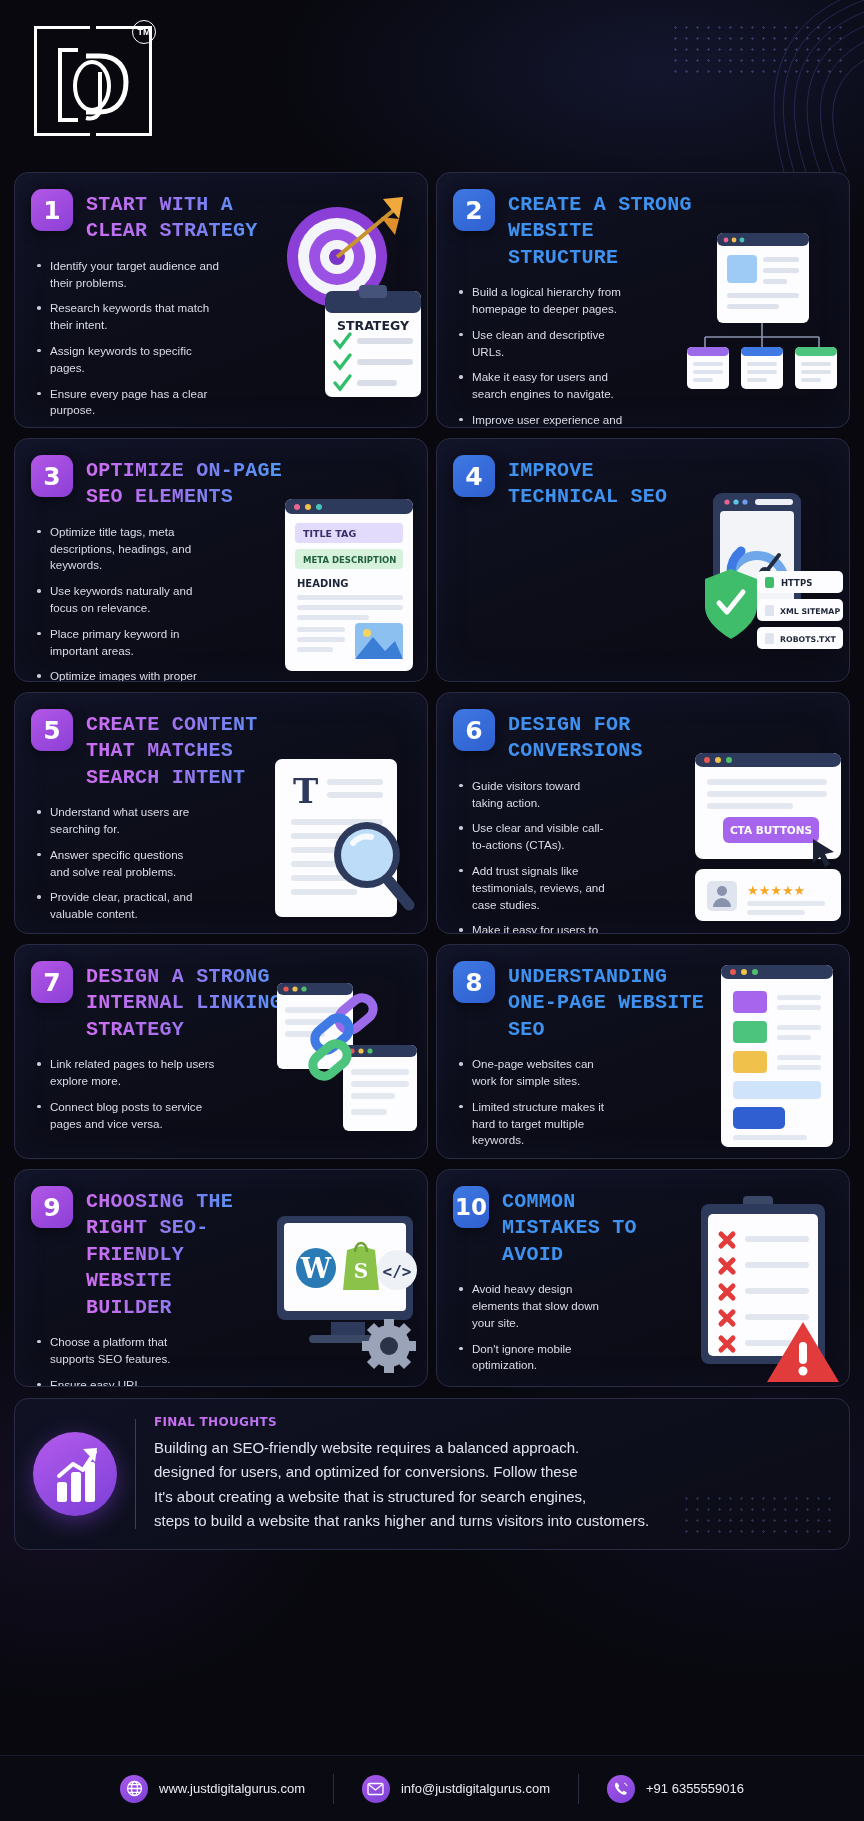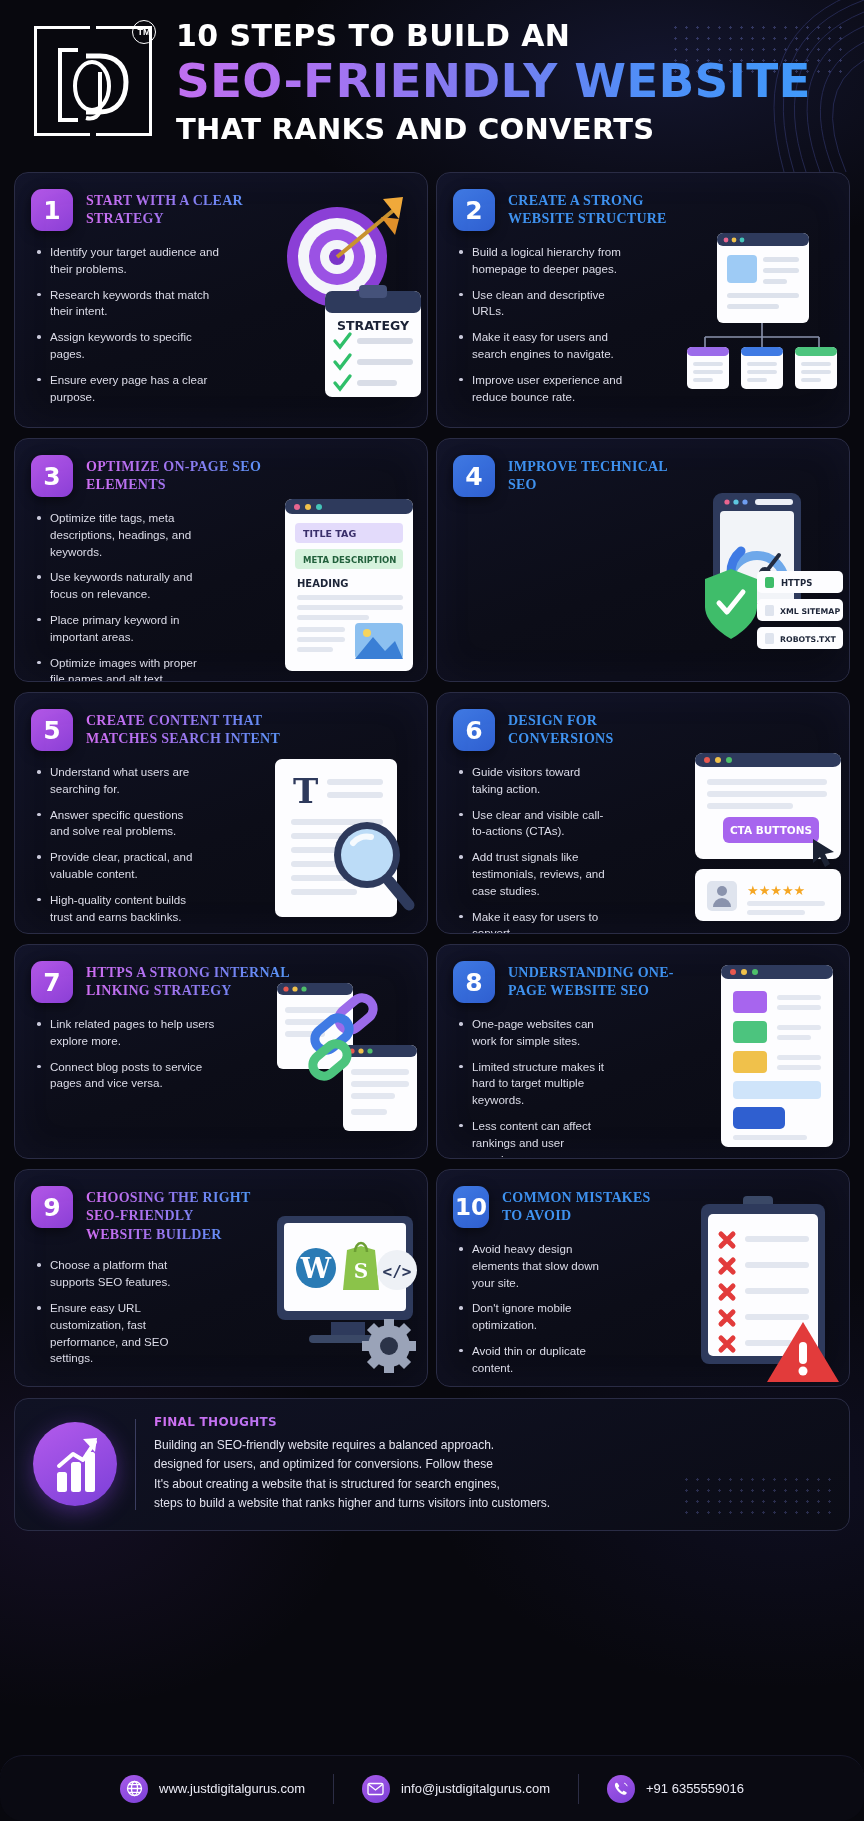--- a/index.html
+++ b/index.html
@@ -51,22 +51,22 @@
   .card::after{ content:""; position:absolute; inset:0; border-radius:14px;
      box-shadow:inset 0 0 40px rgba(80,90,190,.07); pointer-events:none;}
   .card-head { display:flex; gap:13px; align-items:flex-start; padding:16px 14px 0 16px; }
   .badge { flex:none; width:42px; height:42px; border-radius:11px;
      display:flex; align-items:center; justify-content:center;
      font-size:25px; font-weight:800; color:#fff; font-family:"DejaVu Sans", sans-serif;
      box-shadow:0 3px 12px rgba(0,0,0,.5); }
   .badge.p { background:linear-gradient(145deg,#b558e8,#8b3fd6); }
   .badge.b { background:linear-gradient(145deg,#3f7ae4,#2f5fd0); }
   .badge.wide { width:36px; font-size:23px; }
-  .ctitle { font-size:14px; font-weight:800; line-height:1.32; letter-spacing:.25px;
-     padding-top:3px; font-family:Liberation Serif, serif; }
+  .ctitle { font-size:20px; font-weight:800; line-height:1.32; letter-spacing:.25px;
+     padding-top:3px; font-family:Liberation Mono, monospace; }
   .ctitle.p { background:linear-gradient(90deg,#cf6ef2 0%,#a972ef 35%,#6f86f3 70%,#4f9cf8 100%);
      -webkit-background-clip:text; background-clip:text; color:transparent; }
   .ctitle.b { color:#3f92ef; }
   .bullets { padding:13px 14px 16px 22px; position:relative; z-index:2; }
   .bullets li { list-style:none; position:relative; padding-left:13px;
      font-size:11.6px; line-height:1.45; margin-bottom:9px; color:#dcdce8; }
   .bullets li:last-child{ margin-bottom:0; }
   .bullets li::before{ content:""; position:absolute; left:0; top:6px;
      width:3.5px; height:3.5px; border-radius:50%; background:#c9c9da; }
   .art { position:absolute; pointer-events:none; z-index:1; }
@@ -78,29 +78,29 @@
   .fticon { flex:none; width:84px; height:84px; border-radius:50%;
      background:linear-gradient(150deg,#b45bec,#7b3fd8);
      display:flex; align-items:flex-end; justify-content:center; position:relative;
      box-shadow:0 6px 22px rgba(140,70,230,.4); }
   .ftdiv { width:1px; align-self:stretch; background:#3b3e60; margin:4px 2px; }
   .ftbody { flex:1; }
   .fttitle { font-size:12px; font-weight:800; margin-bottom:7px; letter-spacing:.3px;
      font-family:"DejaVu Sans", sans-serif;
      background:linear-gradient(90deg,#d06ff2 0%,#9b7bf2 40%,#4f9cf8 85%);
      -webkit-background-clip:text; background-clip:text; color:transparent; }
-  .ftline { font-size:12px; line-height:1.62; color:#e2e2ee; }
+  .ftline { font-size:15px; line-height:1.62; color:#e2e2ee; }
   .dots-ft { position:absolute; right:18px; bottom:10px; width:150px; height:46px;
      background-image:radial-gradient(rgba(120,130,220,.5) 1.1px, transparent 1.2px);
      background-size:11px 11px; opacity:.55; }
 
   
   .footer { position:absolute; left:0; right:0; bottom:0; height:66px;
      display:flex; align-items:center; justify-content:center; gap:0;
-     background:#0a0a12; border-top:1px solid #17182a;border-radius:23px; }
+     background:#0a0a12; border-top:1px solid #17182a; }
   .fitem { display:flex; align-items:center; gap:11px; padding:0 28px; }
   .fico { width:28px; height:28px; border-radius:50%;
      background:linear-gradient(150deg,#a85bea,#7b40d6);
      display:flex; align-items:center; justify-content:center; color:#fff; }
   .ftext { font-size:13px; color:#ececf6; }
   .fsep { width:1px; height:30px; background:#2c2d45; }
 </style>
 </head>
 <body>
 
@@ -126,25 +126,20 @@
         <g fill="none" stroke="#fff" stroke-width="3">
           <path d="M24,22 L44,22 L44,26 L28,26 L28,92 L44,92 L44,96 L24,96 Z" fill="#fff" stroke="none"></path>
           <path d="M52,30 L66,30 C84,30 92,42 92,56 C92,72 84,86 66,86 L52,86" stroke-width="5"></path>
           <ellipse cx="58" cy="60" rx="17" ry="24" stroke-width="4"></ellipse>
           <path d="M66,46 L66,82 C66,90 60,94 52,92" stroke-width="4"></path>
         </g>
       </svg>
       <div class="tm">TM</div>
     </div>
 
-    <div class="titles">
-      <div class="t1">10 STEPS TO BUILD AN</div>
-      <div class="t2">SEO-FRIENDLY WEBSITE</div>
-      <div class="t3">THAT RANKS AND CONVERTS</div>
-    </div>
   </div>
 
   <div class="grid">
 
     <div class="card" style="height:256px">
       <div class="art" style="right:4px;top:22px;width:146px;height:206px">
         <svg width="146" height="206" viewBox="0 0 146 206">
           <g>
             <circle cx="60" cy="62" r="50" fill="#8b3fd6"></circle>
             <circle cx="60" cy="62" r="39" fill="#f4f5fa"></circle>
@@ -415,21 +410,21 @@
           </g>
           <g fill="none" stroke-width="9" stroke-linecap="round">
             <rect x="66" y="20" width="38" height="22" rx="11" stroke="#9b6bea" transform="rotate(-40 85 31)"></rect>
             <rect x="42" y="40" width="38" height="22" rx="11" stroke="#3f7ae4" transform="rotate(-40 61 51)"></rect>
             <rect x="40" y="66" width="38" height="22" rx="11" stroke="#4cc47e" transform="rotate(-40 59 77)"></rect>
           </g>
         </svg>
       </div>
       <div class="card-head">
         <div class="badge p">7</div>
-        <div class="ctitle p" style="max-width:220px">HTTPS A STRONG INTERNAL LINKING STRATEGY</div>
+        <div class="ctitle p" style="max-width:220px">DESIGN A STRONG INTERNAL LINKING STRATEGY</div>
       </div>
       <ul class="bullets" style="max-width:226px">
         <li>Link related pages to help users explore more.</li>
         <li>Connect blog posts to service pages and vice versa.</li>
 
       </ul>
     </div>
 
     <div class="card" style="height:215px">
       <div class="art" style="right:8px;top:20px;width:120px;height:188px">

